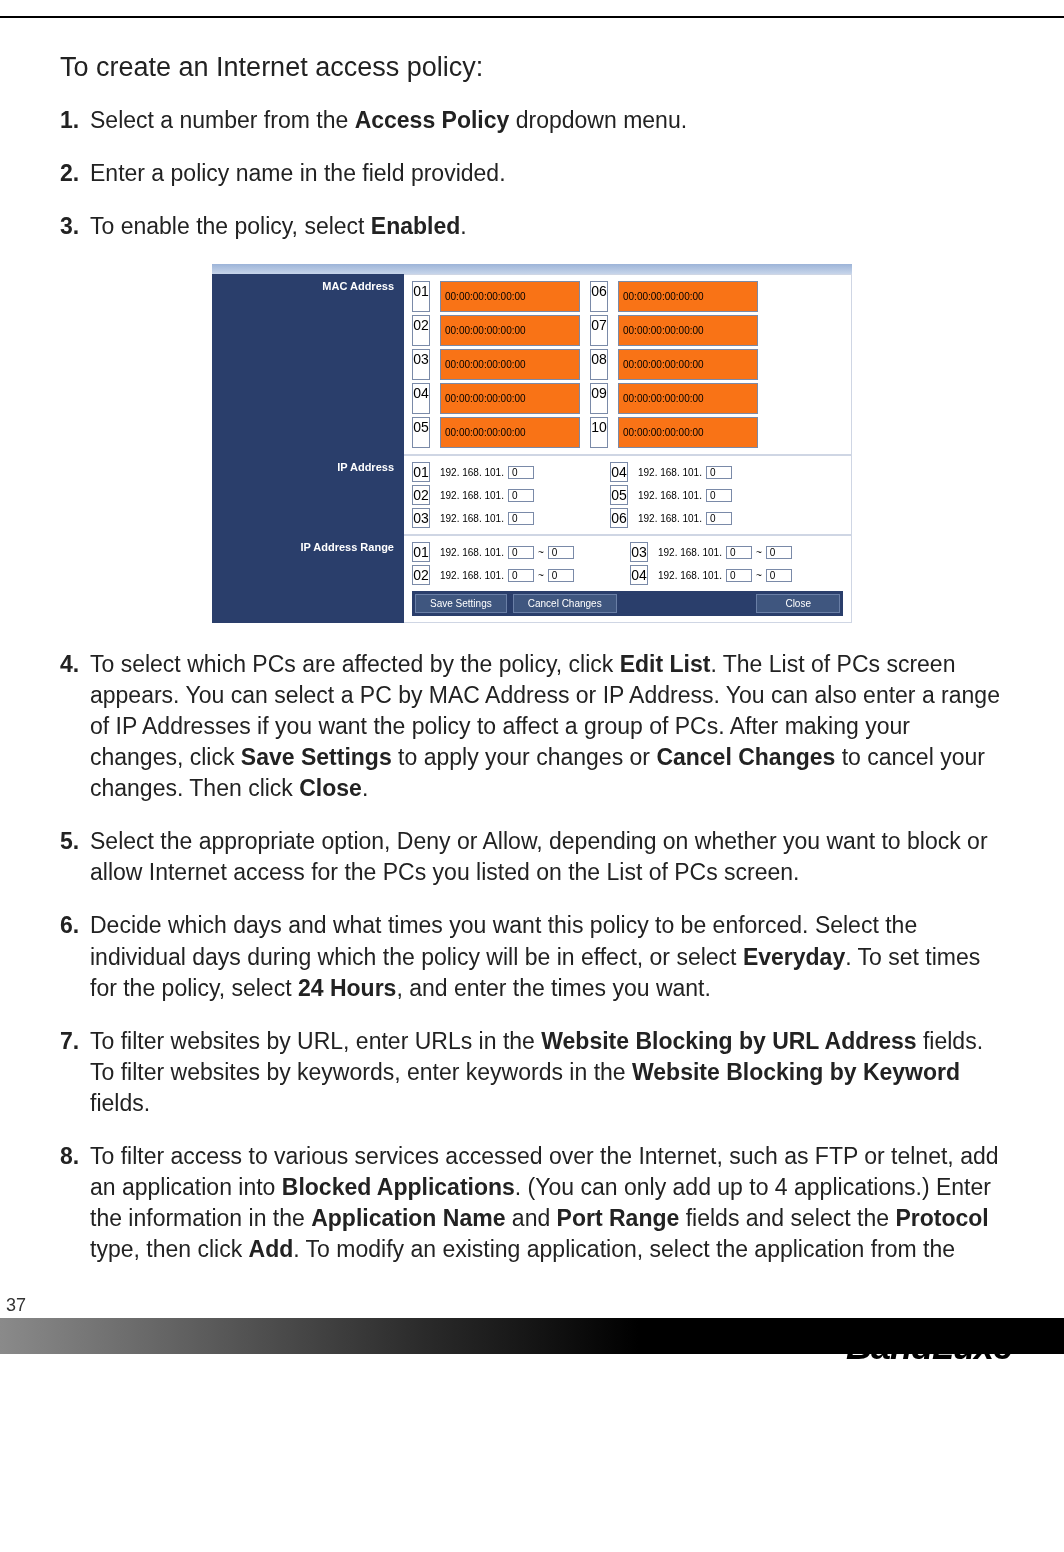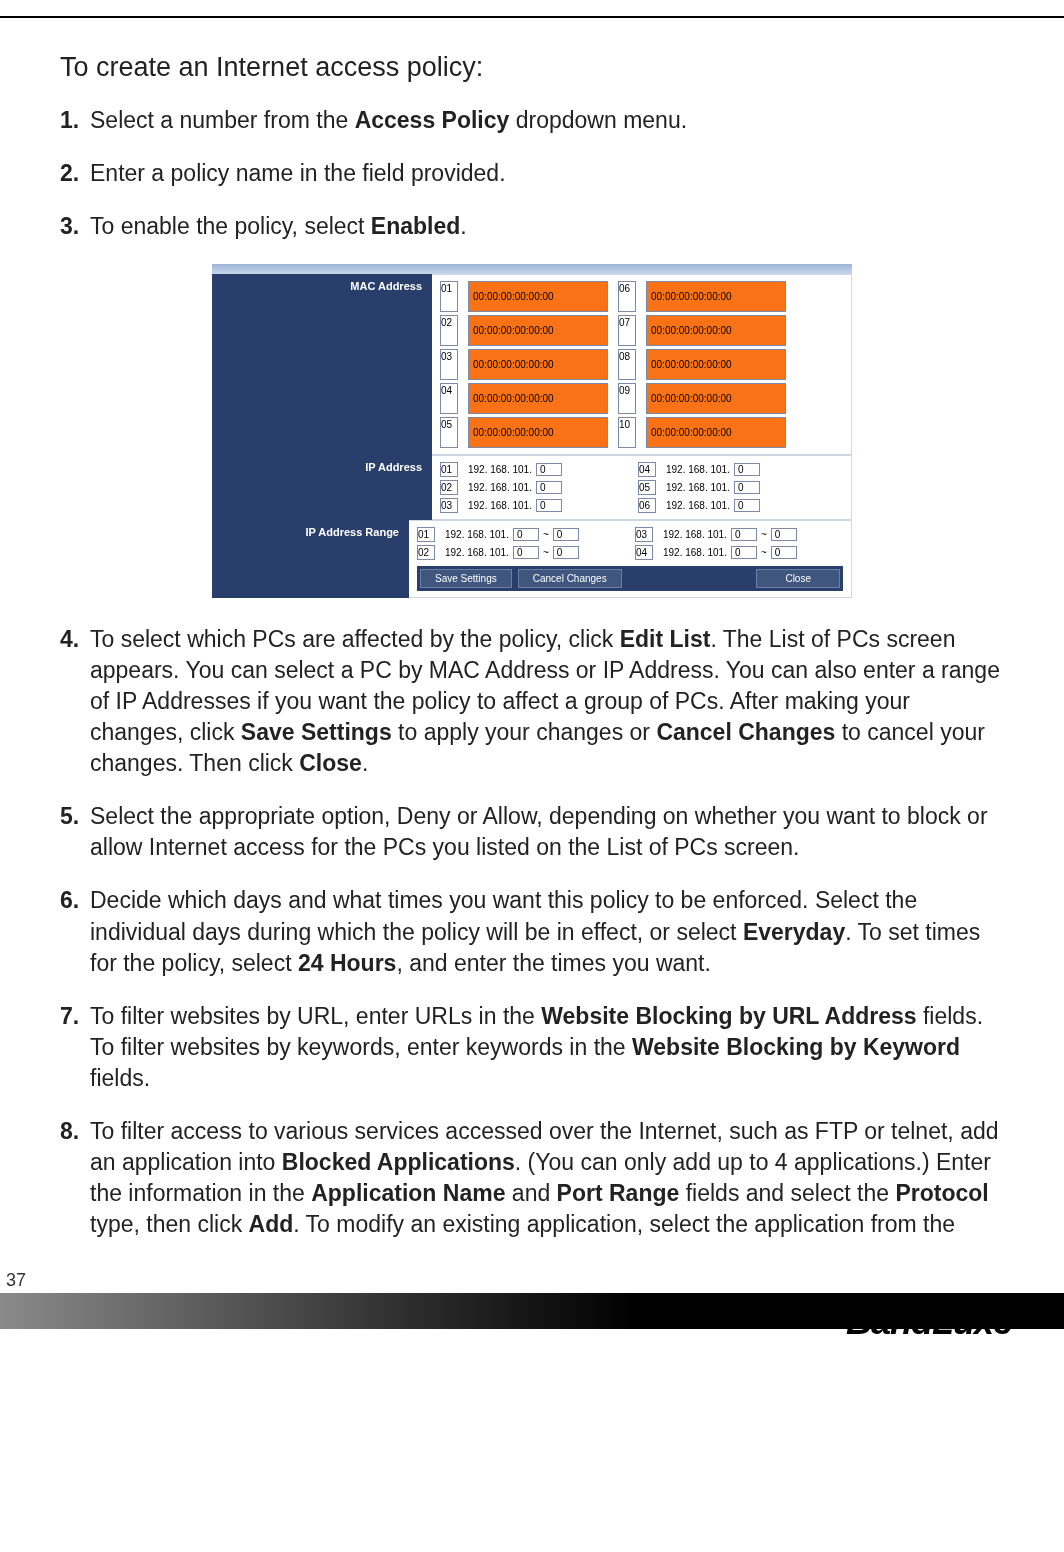--- a/index.html
+++ b/index.html
@@ -49,21 +49,21 @@
     font-size: 11px;
   }
   .fig-top {
     height: 10px;
     background: linear-gradient(#9db4d8, #c7d5ea);
   }
   .fig-row {
     display: flex;
   }
   .fig-side {
-    width: 220px;
+    width: 192px;
     background: #2a3e6b;
     color: #fff;
     text-align: right;
     padding: 6px 10px 6px 4px;
     font-size: 11px;
     font-weight: bold;
   }
   .fig-main {
     flex: 1;
     background: #fff;
@@ -82,22 +82,22 @@
   }
   .grid {
     display: grid;
     gap: 3px 10px;
   }
   .mac-grid { grid-template-columns: 18px 140px 18px 140px; }
   .ip-grid  { grid-template-columns: 18px 160px 18px 160px; }
   .rng-grid { grid-template-columns: 18px 180px 18px 180px; }
   .idx {
     border: 1px solid #7a8aa8;
-    text-align: left;
-    font-size: 10px;
+    text-align: center;
+    font-size: 14px;
     padding: 1px 0;
     background: #fff;
   }
   .txt {
     border: 1px solid #7a8aa8;
     font-size: 10px;
     padding: 9px 4px;
     background: #f97316;
     white-space: nowrap;
   }

